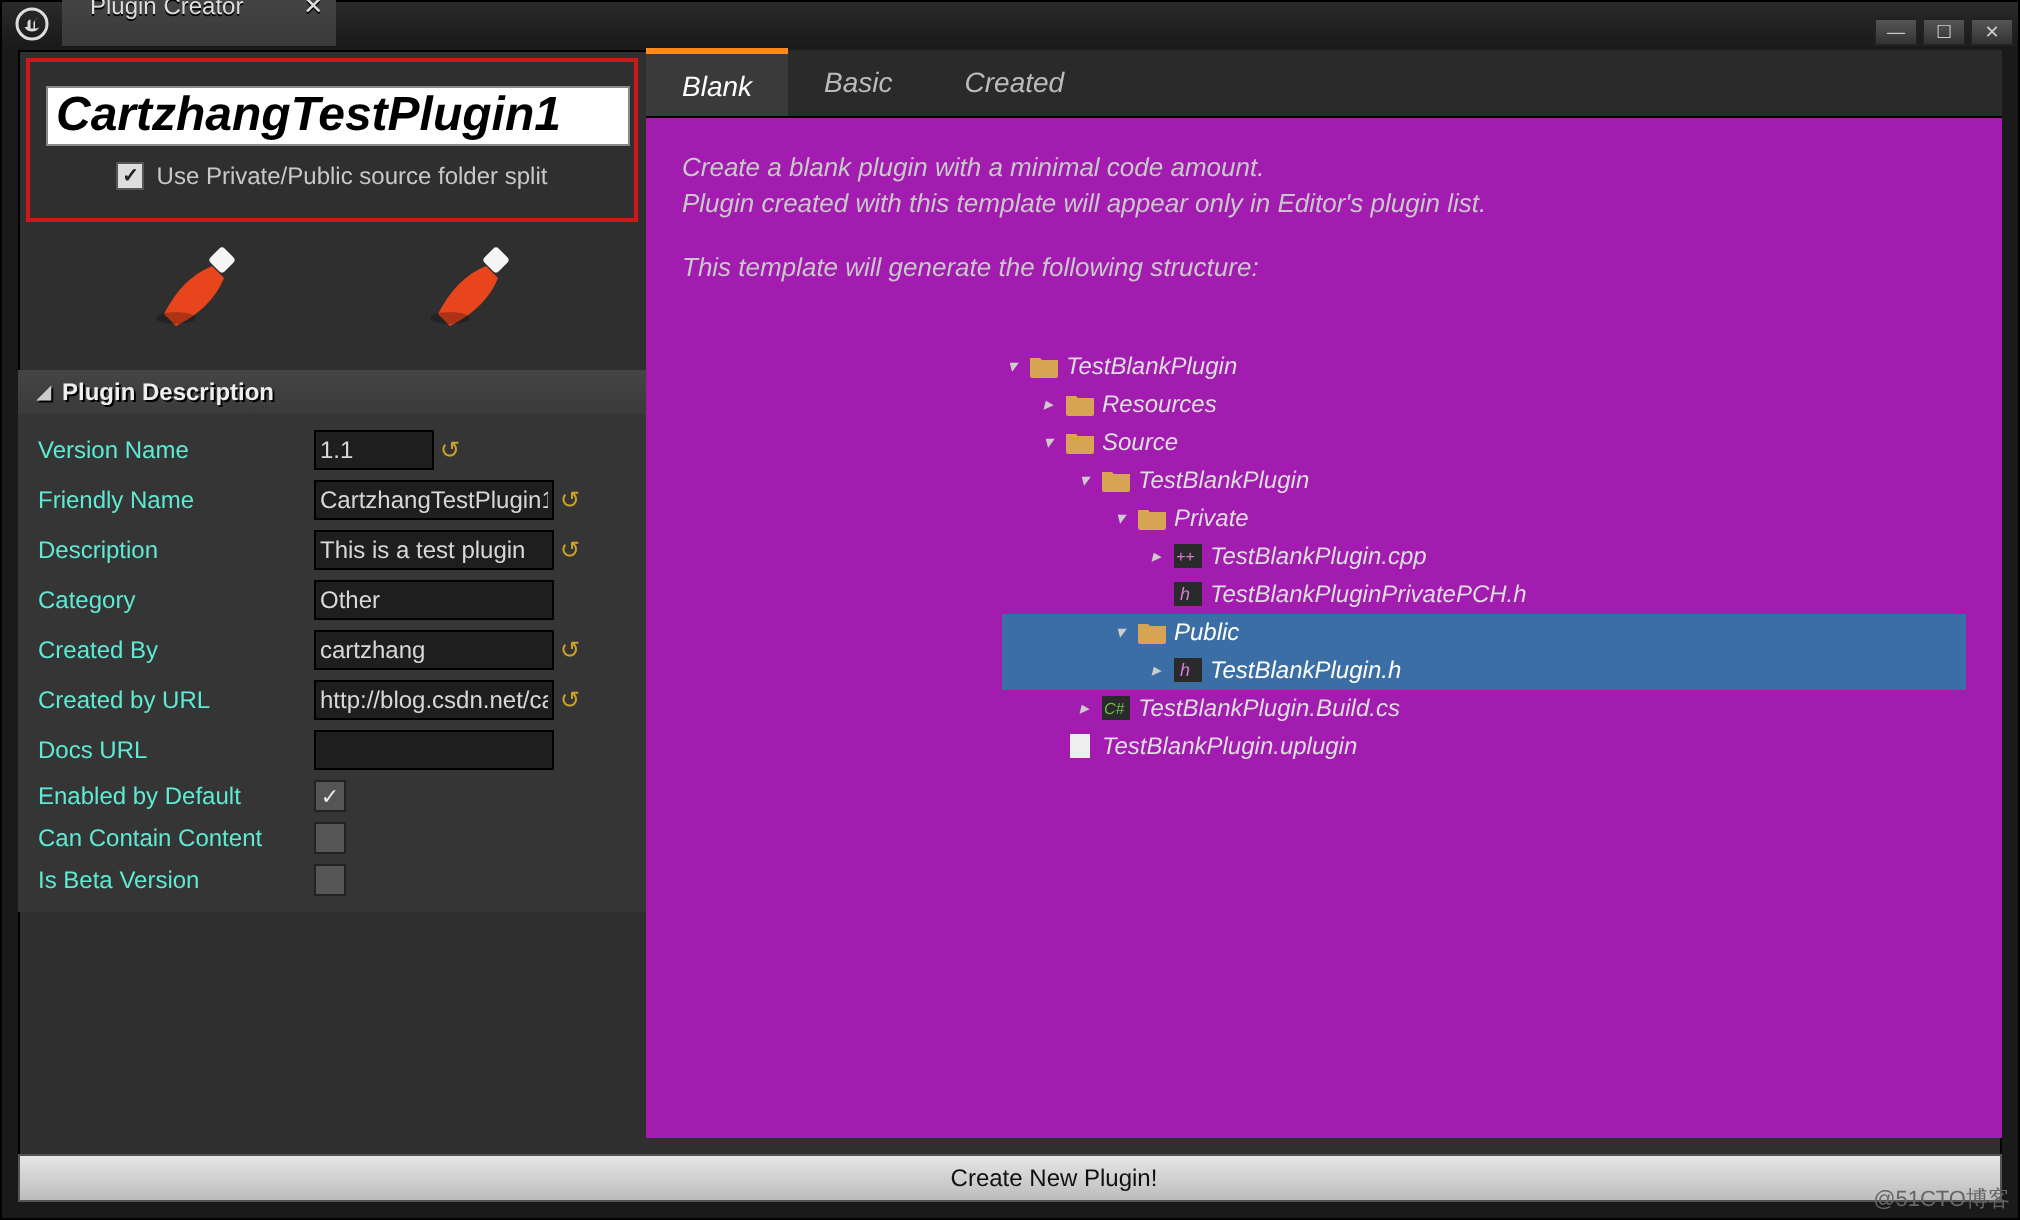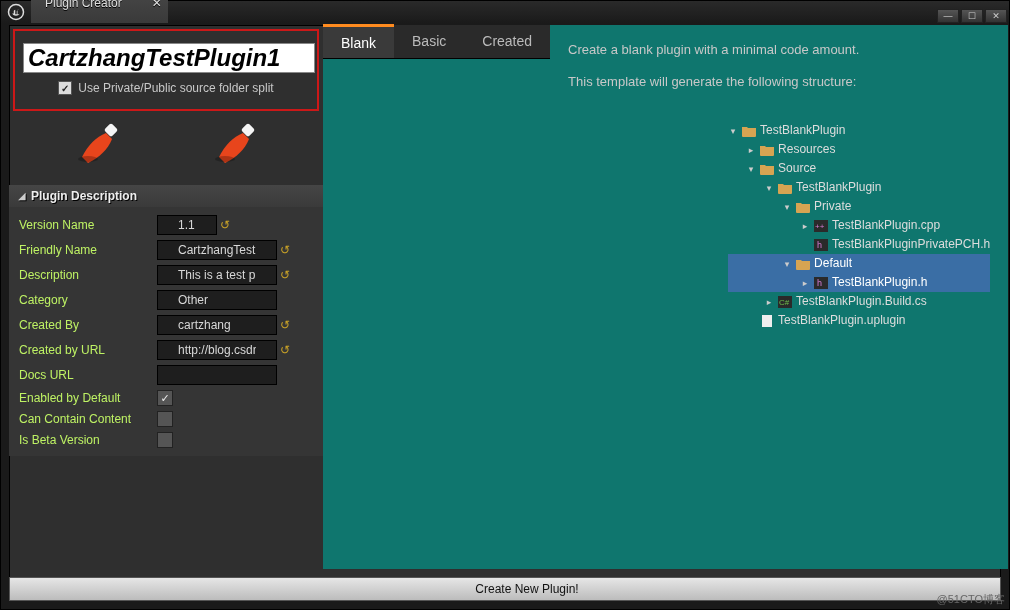--- a/index.html
+++ b/index.html
@@ -15,27 +15,27 @@
   .inner-border { position:absolute; left:8px; right:8px; top:24px; bottom:8px; background:#2f2f2f; border:1px solid #000; }
   .workspace { position:absolute; left:8px; right:8px; top:24px; bottom:40px; display:flex; }
   .left-pane { width:314px; display:flex; flex-direction:column; }
   .name-box { margin:4px 4px 0 4px; border:2px solid #cc1818; padding:12px 8px 14px 8px; background:#2f2f2f; }
   .name-input { width:292px; height:30px; font-size:24px; font-weight:bold; font-style:italic; color:#000; background:#fff; border:1px solid #888; padding:0 4px; }
   .cb-row { display:flex; align-items:center; margin-top:8px; justify-content:center; }
   .cb { width:14px; height:14px; background:#ddd; border:1px solid #555; margin-right:6px; display:flex; align-items:center; justify-content:center; color:#222; font-size:10px; font-weight:bold; }
   .plug-row { display:flex; justify-content:space-around; padding:10px 20px 20px 20px; }
   .section-hdr { background:linear-gradient(#454545,#3a3a3a); padding:4px 8px; color:#eee; font-weight:bold; text-shadow:1px 1px 0 #000; display:flex; align-items:center; gap:4px; }
   .desc-grid { display:grid; grid-template-columns:138px 1fr; align-items:center; row-gap:5px; padding:8px 10px; background:#353535; }
-  .desc-grid label { color:#bef264; font-size:12px; }
+  .desc-grid label { color:#5eead4; font-size:12px; }
   .inp-wrap { display:flex; align-items:center; }
-  .inp { background:#1e1e1e; border:1px solid #000; color:#d8d8d8; font-size:12px; padding:2px 20px; height:20px; width:120px; }
+  .inp { background:#1e1e1e; border:1px solid #000; color:#d8d8d8; font-size:12px; padding:2px 2px; height:20px; width:120px; }
   .inp.full { width:120px; }
   .revert { color:#c9a227; font-size:12px; margin-left:3px; }
   .chk { width:16px; height:16px; background:#555; border:1px solid #222; display:flex; align-items:center; justify-content:center; color:#eee; font-size:11px; }
-  .right-pane { flex:1; display:flex; flex-direction:row; background:#0f766e; }
+  .right-pane { flex:1; display:flex; flex-direction:column; background:#a21caf;font-style:italic; }
   .tabbar { height:34px; display:flex; align-items:flex-end; background:#2a2a2a; border-bottom:1px solid #000; }
   .tab { padding:0 18px; height:34px; display:flex; align-items:center; color:#bbb; font-size:14px; }
   .tab.active { color:#fff; border-top:3px solid #ff8b1f; background:#3a3a3a; font-weight:500; }
   .content { padding:16px 18px; color:#c8c8c8; font-size:13px; line-height:1.4; }
   .tree-area { margin:30px 0 0 160px; }
   .tree-row { display:flex; align-items:center; height:19px; font-size:12px; color:#ddd; }
   .tree-row.sel { background:#3a6ea5; color:#fff; }
   .tri { width:10px; text-align:center; color:#ccc; font-size:9px; display:inline-block; }
   .ico { width:16px; height:14px; display:inline-flex; align-items:center; justify-content:center; margin:0 3px; }
   .bottom-bar { position:absolute; left:8px; right:8px; bottom:8px; height:24px; }
@@ -153,20 +153,21 @@
     </div>
 
     <div class="right-pane">
       <div class="tabbar">
         <div class="tab active">Blank</div>
         <div class="tab">Basic</div>
         <div class="tab">Created</div>
       </div>
       <div class="content">
         <div>Create a blank plugin with a minimal code amount.</div>
+        <div>Plugin created with this template will appear only in Editor's plugin list.</div>
         <div style="height:14px"></div>
         <div>This template will generate the following structure:</div>
 
         <div class="tree-area" id="tree">
             <div class="tree-row">
               <span style="display: inline-block; width: 0px;"></span>
               <span class="tri">▾</span>
               <span class="ico">
                 <svg width="14" height="12" viewBox="0 0 14 12">
                   <path d="M0 2h5l1 1h8v8a1 1 0 0 1-1 1H1a1 1 0 0 1-1-1z" fill="#d6a452"></path>
@@ -237,21 +238,21 @@
               <span>TestBlankPluginPrivatePCH.h</span>
             </div>
             <div class="tree-row sel">
               <span style="display: inline-block; width: 54px;"></span>
               <span class="tri">▾</span>
               <span class="ico">
                 <svg width="14" height="12" viewBox="0 0 14 12">
                   <path d="M0 2h5l1 1h8v8a1 1 0 0 1-1 1H1a1 1 0 0 1-1-1z" fill="#d6a452"></path>
                 </svg>
               </span>
-              <span>Default</span>
+              <span>Public</span>
             </div>
             <div class="tree-row sel">
               <span style="display: inline-block; width: 72px;"></span>
               <span class="tri">▸</span>
               <span class="ico">
                 <svg width="14" height="12">
                   <rect width="14" height="12" fill="#2a2a2a"></rect>
                   <text x="3" y="9" font-size="9" fill="#d77bd4" font-family="monospace">h</text>
                 </svg>
               </span>

